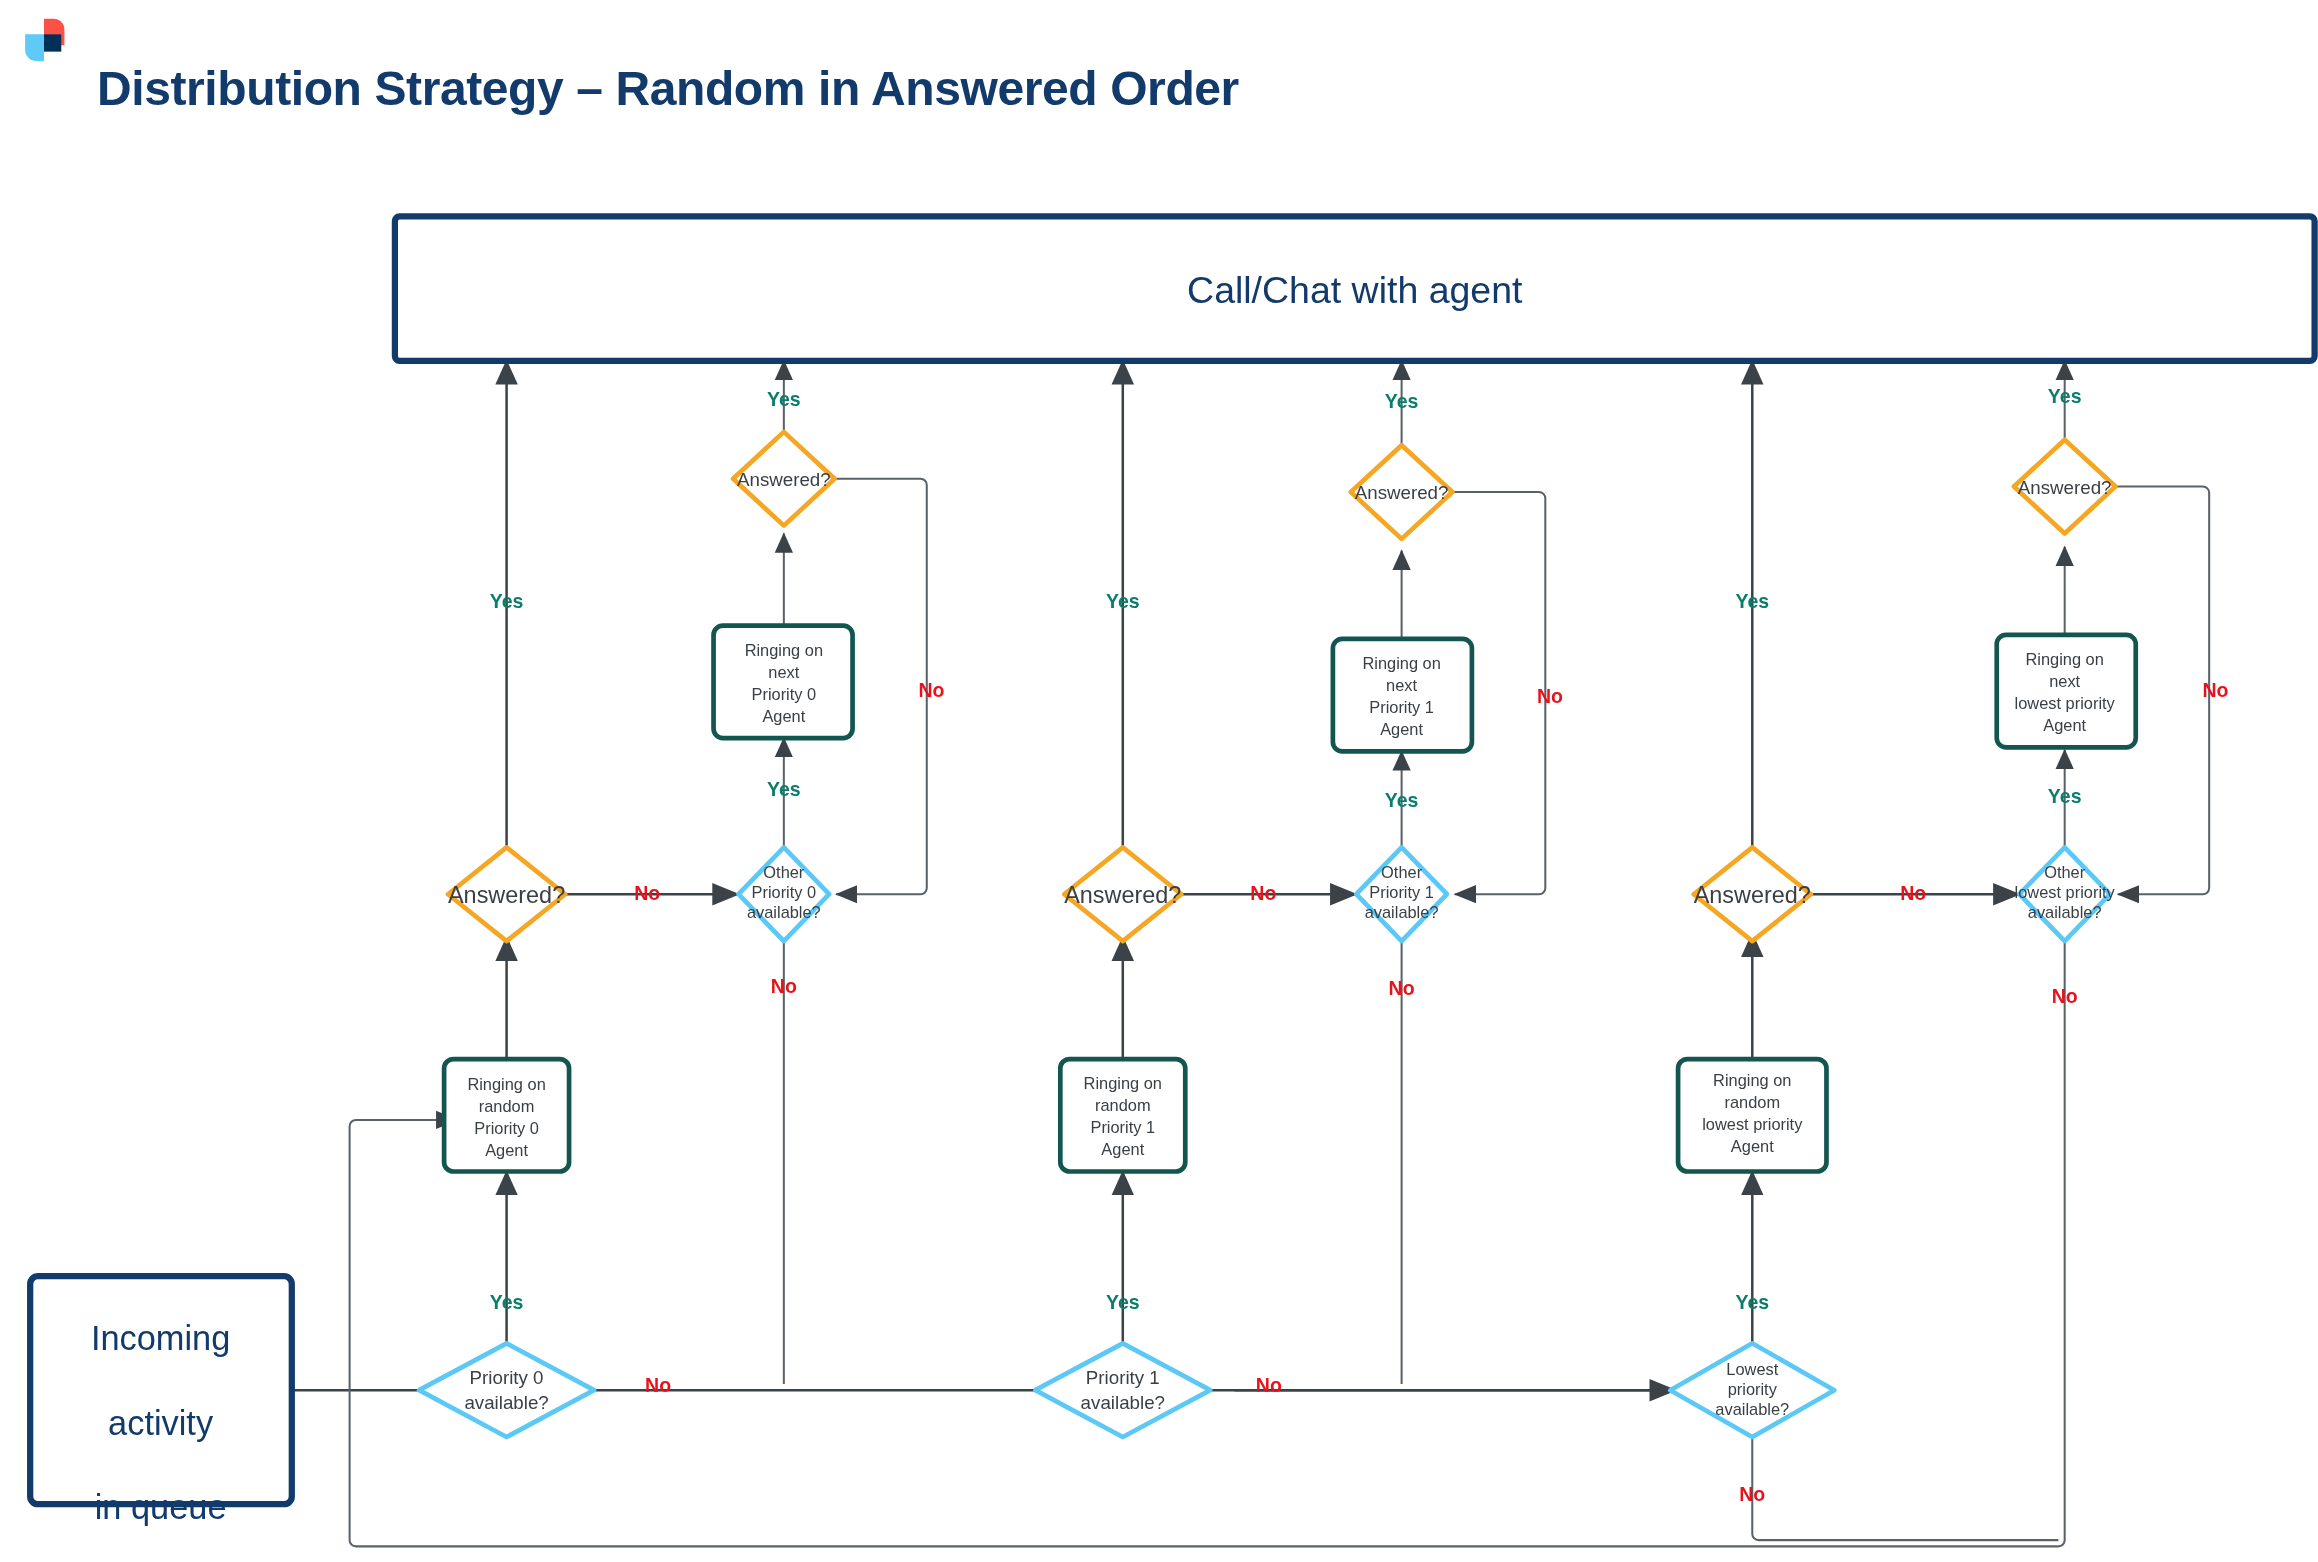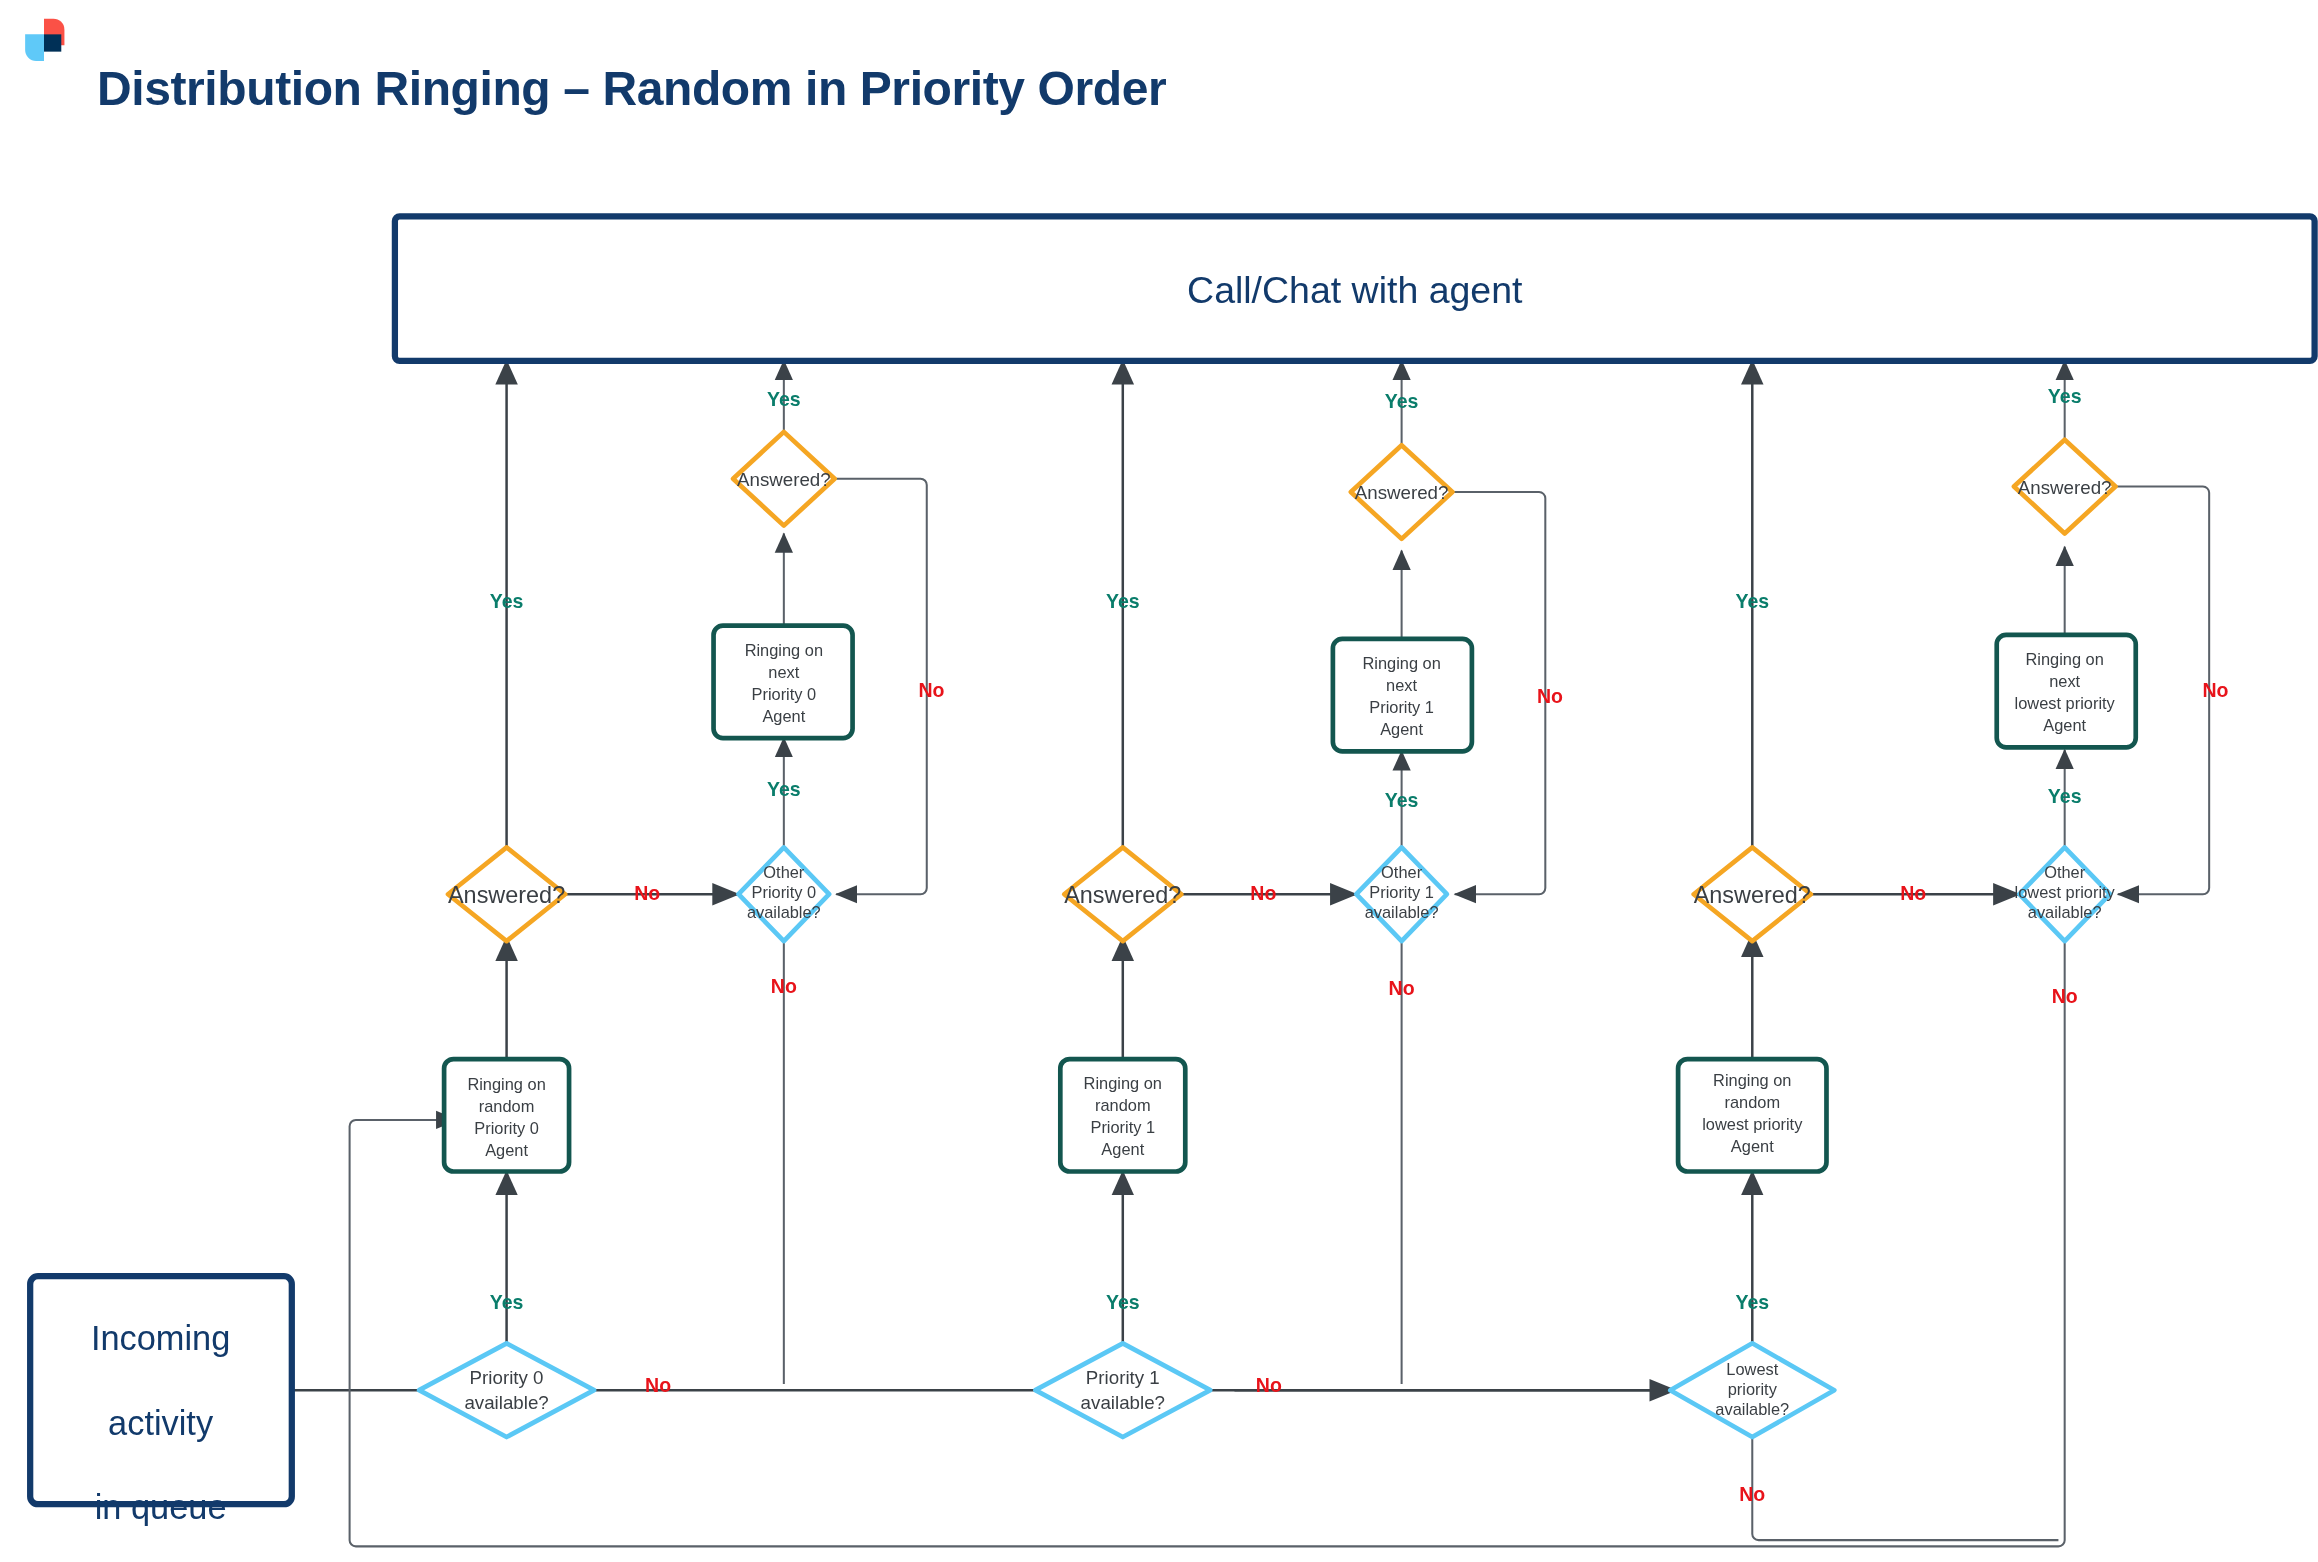--- a/index.html
+++ b/index.html
@@ -29,21 +29,21 @@
 <div id="root">
 
   <div class="logo">
     <svg width="44" height="52" viewBox="0 0 56 66">
       <path d="M28 2 h12 a14 14 0 0 1 14 14 v20 h-26 z" fill="#fb5146"></path>
       <path d="M4 22 h24 v34 h-10 a14 14 0 0 1 -14 -14 z" fill="#5fc9f8"></path>
       <rect x="28" y="22" width="22" height="22" fill="#003057"></rect>
     </svg>
   </div>
 
-  <div class="title">Distribution Ringing – Random in Priority Order</div>
+  <div class="title">Distribution Strategy – Random in Answered Order</div>
 
   <svg width="2319" height="1562" viewBox="0 0 2968 2000">
     <defs>
       <marker id="ah" markerWidth="11" markerHeight="11" refX="9.5" refY="5.5" orient="auto" markerUnits="strokeWidth">
         <path d="M0,1 L10,5.5 L0,10 z" fill="#3b4248"></path>
       </marker>
       <marker id="aht" markerWidth="12" markerHeight="12" refX="10.5" refY="6" orient="auto" markerUnits="strokeWidth">
         <path d="M0,1.5 L11,6 L0,10.5 z" fill="#3b4248"></path>
       </marker>
     </defs>

